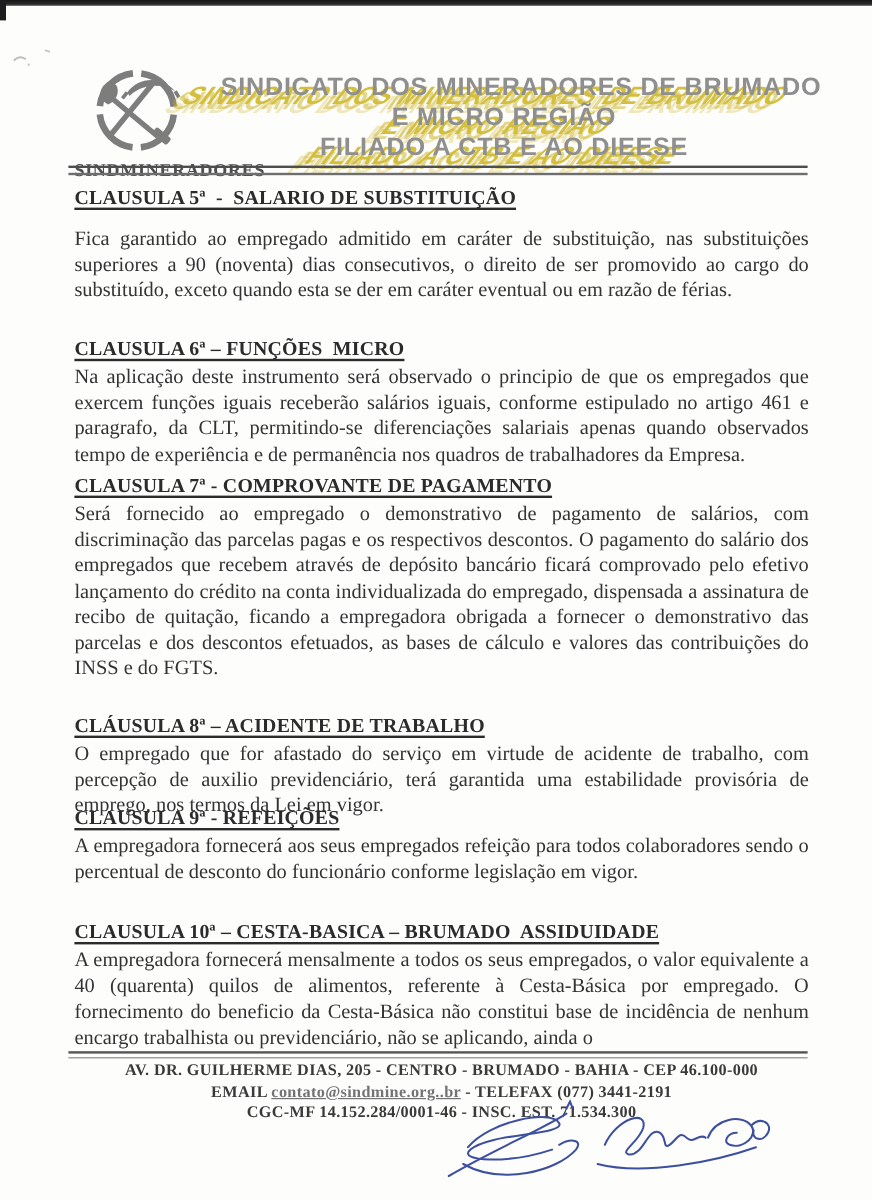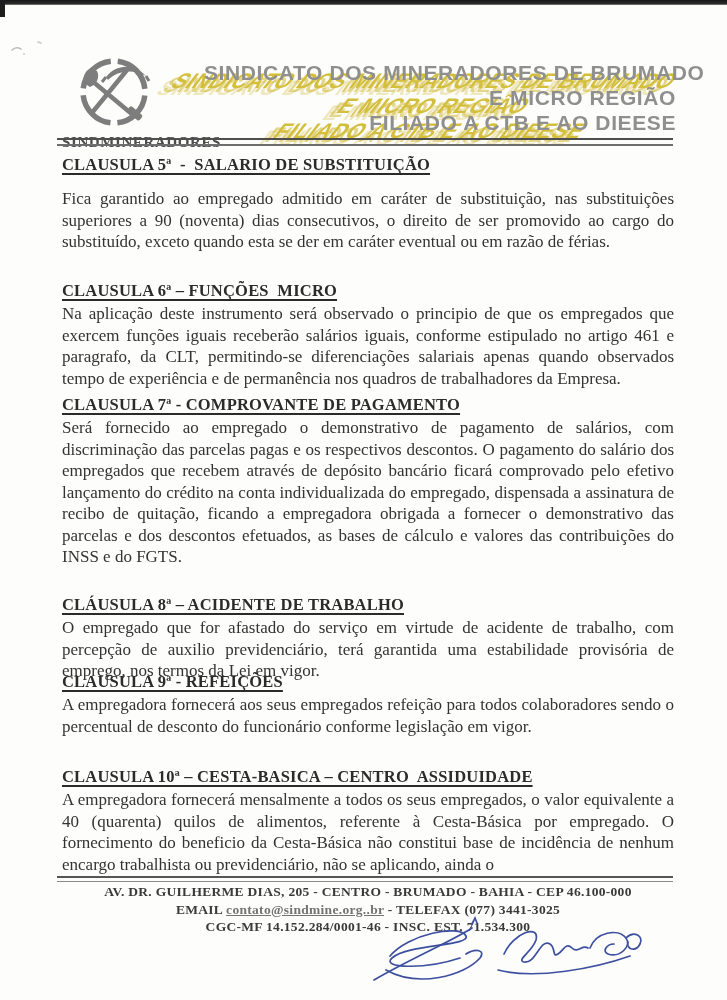--- a/index.html
+++ b/index.html
@@ -14,21 +14,21 @@
   
   .scan-bar{position:absolute;top:0;left:0;width:727px;height:5px;
     background:linear-gradient(to bottom,#161616 0%,#2a2a2a 70%,#888 100%);}
   .scan-corner{position:absolute;top:0;left:0;width:5px;height:17px;background:#1d1d1d;}
   .pencil{position:absolute;left:8px;top:36px;width:52px;height:22px;}
 
   
   .logo-wrap{position:absolute;left:62px;top:55px;width:104px;text-align:center;}
   .logo-label{font-weight:bold;font-size:15px;letter-spacing:0.6px;color:#4d4d4d;
     font-family:"Liberation Serif",serif;margin-top:1px;white-space:nowrap;}
-  .title-block{position:absolute;left:204px;top:60px;width:472px;text-align:right;}
+  .title-block{position:absolute;left:184px;top:60px;width:472px;text-align:center;}
   .title-line{
     position:relative;z-index:0;display:block;
     font-family:"Liberation Sans",sans-serif;font-weight:bold;
     font-size:21px;line-height:25px;letter-spacing:0.6px;
     color:#8f8f8f;white-space:nowrap;
   }
   .title-line::after{
     content:attr(data-text);
     position:absolute;left:50%;top:8px;z-index:-1;
     transform:translateX(-53%) skewX(-38deg);
@@ -119,29 +119,29 @@
     <div class="clause-heading">CLÁUSULA 8ª – ACIDENTE DE TRABALHO</div>
     <div class="clause-body">O empregado que for afastado do serviço em virtude de acidente de trabalho, com percepção de auxilio previdenciário, terá garantida uma estabilidade provisória de emprego, nos termos da Lei em vigor.</div>
   </div>
 
   <div class="clause" id="sec9">
     <div class="clause-heading">CLAUSULA 9ª - REFEIÇÕES</div>
     <div class="clause-body">A empregadora fornecerá aos seus empregados refeição para todos colaboradores sendo o percentual de desconto do funcionário conforme legislação em vigor.</div>
   </div>
 
   <div class="clause" id="sec10">
-    <div class="clause-heading">CLAUSULA 10ª – CESTA-BASICA – CENTRO  ASSIDUIDADE</div>
+    <div class="clause-heading">CLAUSULA 10ª – CESTA-BASICA – BRUMADO  ASSIDUIDADE</div>
     <div class="clause-body">A empregadora fornecerá mensalmente a todos os seus empregados, o valor equivalente a 40 (quarenta) quilos de alimentos,  referente à Cesta-Básica  por empregado. O fornecimento do beneficio da Cesta-Básica não constitui base de incidência de nenhum encargo trabalhista ou previdenciário, não se aplicando, ainda o</div>
   </div>
 
   <div class="rule-double-bottom"></div>
   <div class="footer-text">
     <div>AV. DR. GUILHERME DIAS, 205 - CENTRO - BRUMADO - BAHIA - CEP 46.100-000</div>
     <div>
-      <span>EMAIL </span><span class="email-link">contato@sindmine.org..br</span><span> - TELEFAX (077) 3441-3025</span>
+      <span>EMAIL </span><span class="email-link">contato@sindmine.org..br</span><span> - TELEFAX (077) 3441-2191</span>
     </div>
     <div>CGC-MF 14.152.284/0001-46 - INSC. EST. 71.534.300</div>
   </div>
 
   <svg class="signatures" viewBox="0 0 300 84">
     <g fill="none" stroke="#3d4f9f" stroke-width="1.7" stroke-linecap="round">
 
       <path d="M22 42 C40 20 92 10 98 22 C103 32 40 30 24 44 C12 54 56 56 92 44"></path>
       <path d="M6 66 C40 46 86 26 104 14"></path>
       <path d="M18 56 C50 74 96 62 112 44 C118 36 108 34 98 40"></path>

